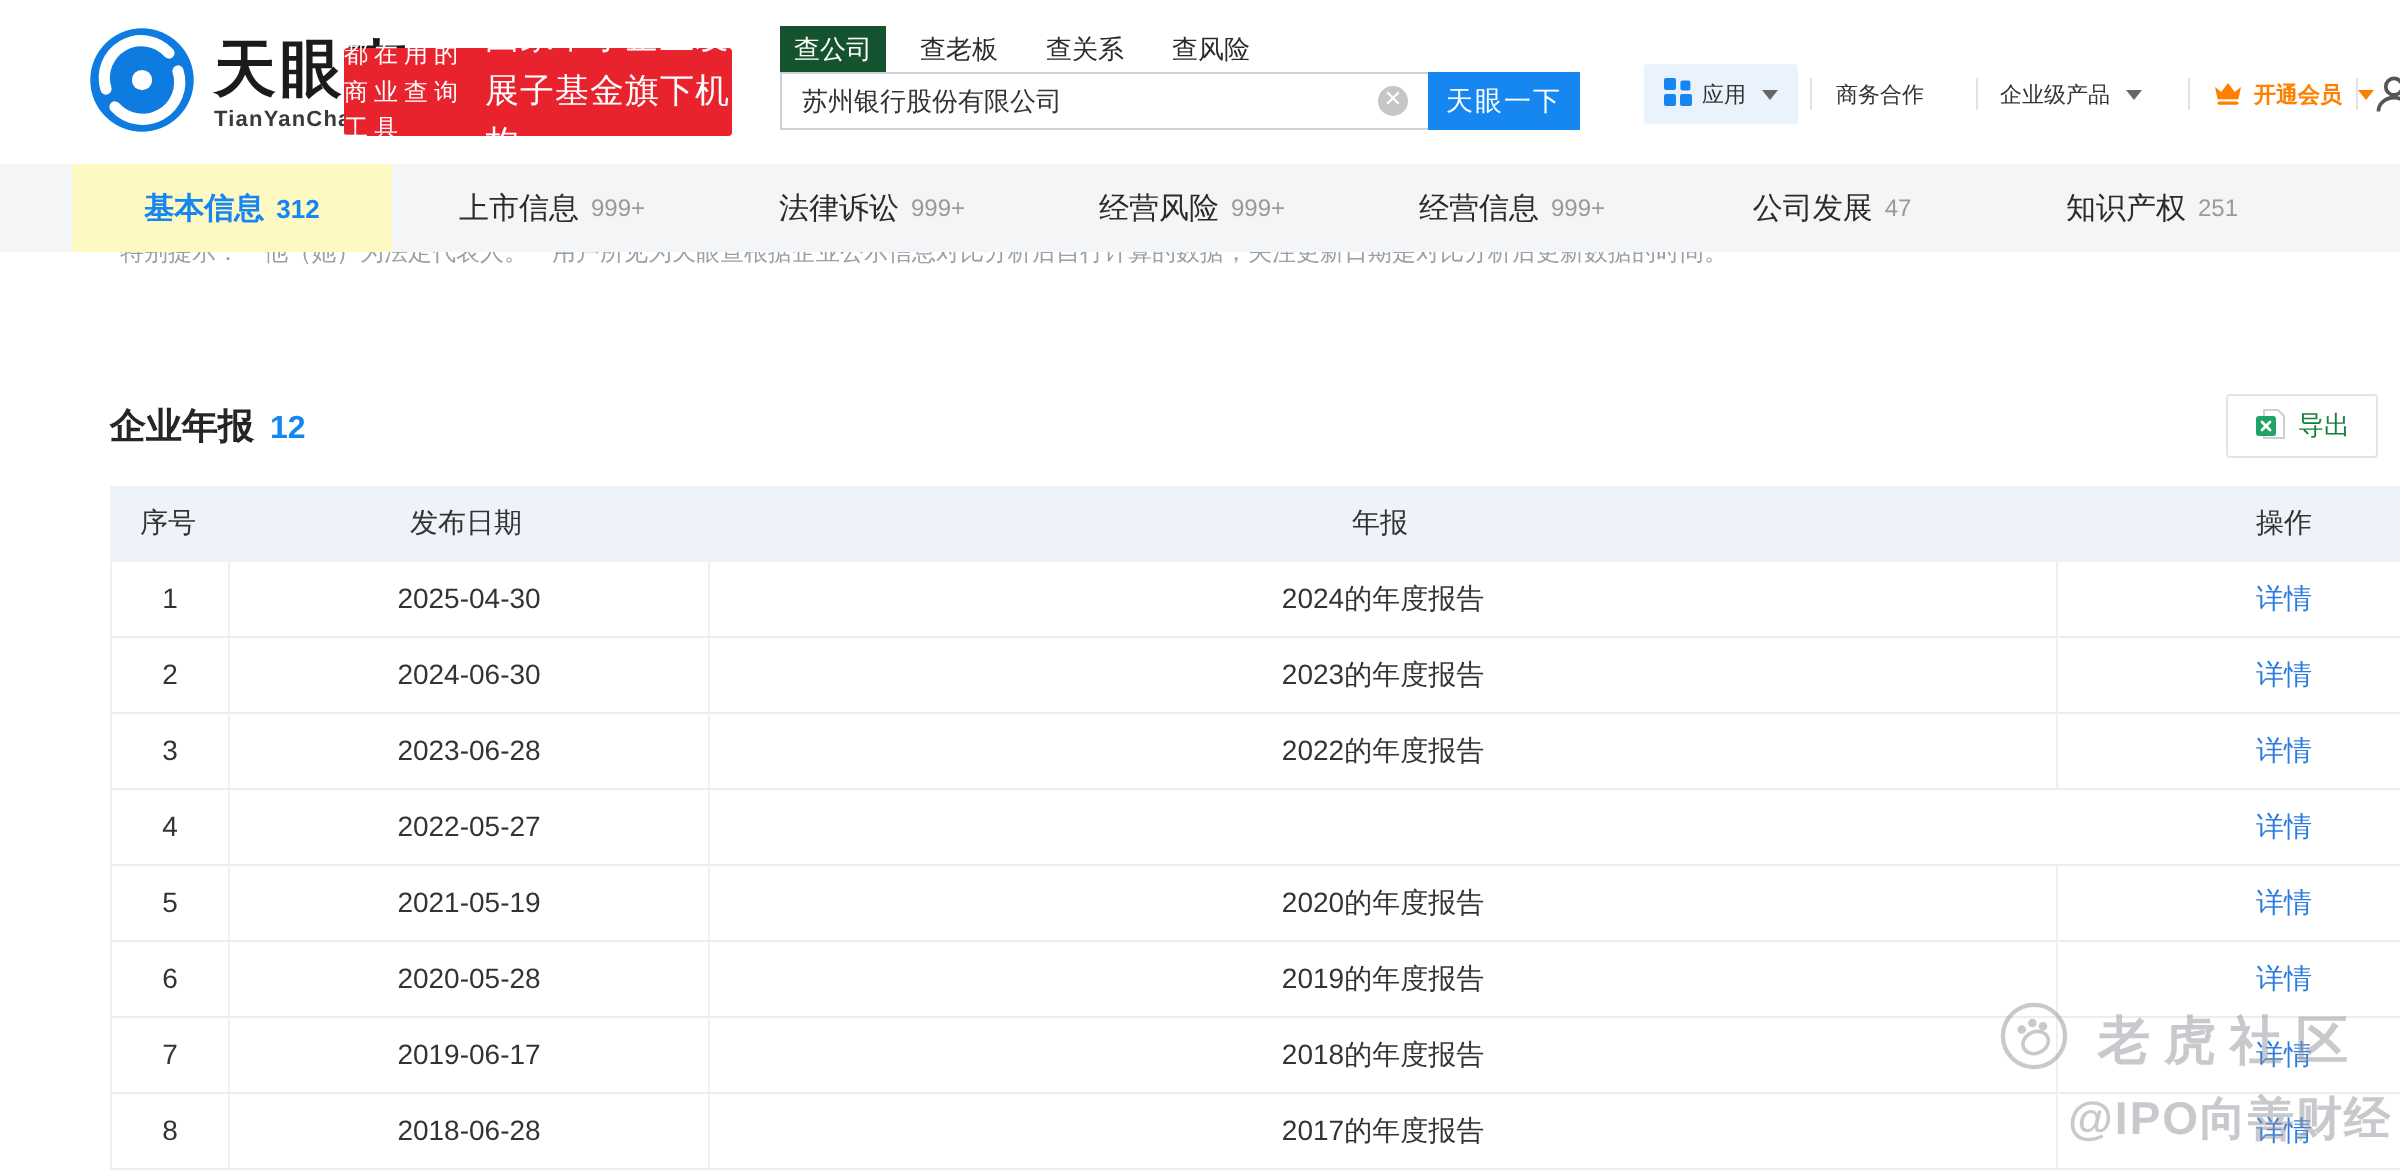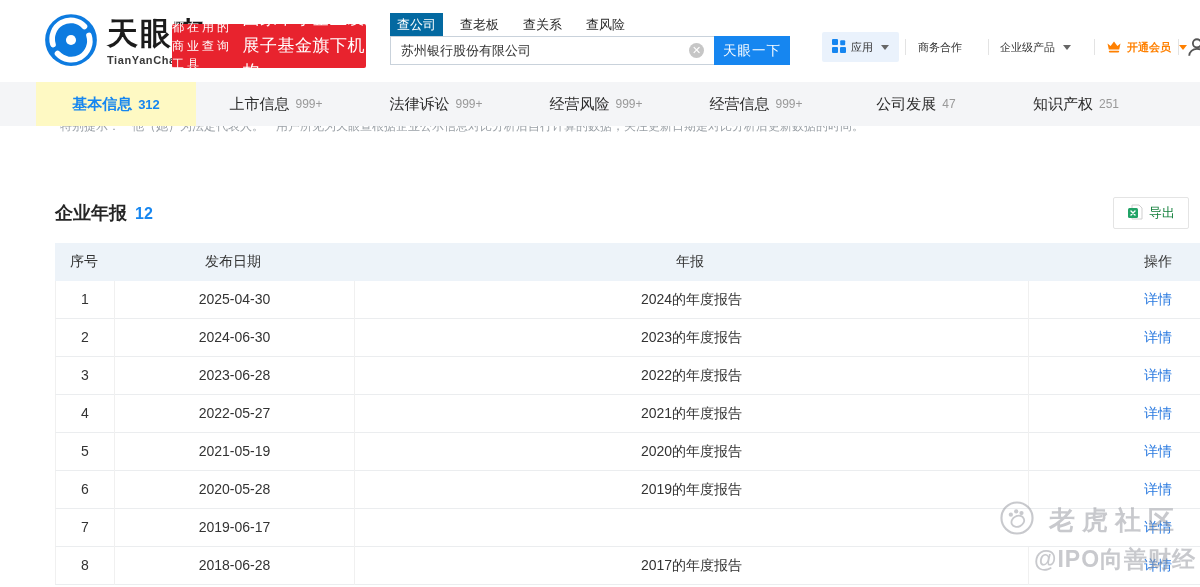--- a/index.html
+++ b/index.html
@@ -18,21 +18,21 @@
   .logo-txt .cn { font-size:31px; font-weight:bold; color:#1b1b1b; letter-spacing:2px; line-height:1.05; }
   .logo-txt .en { font-size:11px; font-weight:bold; color:#3a3a3a; letter-spacing:.6px; margin-top:3px; }
   .banner { position:absolute; left:172px; top:24px; width:194px; height:44px; background:#e8232e;
             border-radius:2px; color:#fff; display:flex; flex-direction:row; justify-content:center;
             align-items:center; line-height:1.55; }
   .banner .l1 { font-size:12px; letter-spacing:3px; }
   .banner .l2 { font-size:17px; letter-spacing:.5px; }
   .search { position:absolute; left:390px; top:14px; width:400px; }
   .s-tabs { display:flex; align-items:center; height:22px; }
   .s-tab { font-size:13px; color:#2b2b2b; padding:3px 7px; cursor:pointer; }
-  .s-tab.active { background:#0369a1; color:#fff; }
+  .s-tab.active { background:#14532d; color:#fff; }
   .s-tab + .s-tab { margin-left:10px; }
   .s-bar { display:flex; height:29px; }
   .s-input { flex:1; border:1px solid #c9d2db; border-right:none; display:flex; align-items:center;
              padding-left:10px; font-size:13px; color:#333; position:relative; background:#fff; }
   .s-clear { position:absolute; right:10px; width:15px; height:15px; border-radius:50%;
              background:#c6c6c6; color:#fff; font-size:11px; line-height:14px; text-align:center; cursor:pointer; }
   .s-btn { width:76px; background:#1686f0; color:#fff; font-size:13.5px; display:flex; align-items:center;
            justify-content:center; letter-spacing:1px; cursor:pointer; border:none; }
   .hmenu { position:absolute; top:32px; left:0; width:1200px; height:30px; font-size:11px; }
   .hm { position:absolute; top:0; height:30px; display:flex; align-items:center; gap:5px; color:#333; cursor:pointer; white-space:nowrap; }
@@ -65,21 +65,21 @@
                 border:1px solid #e4e4e4; border-radius:2px; display:flex; align-items:center;
                 justify-content:center; gap:6px; font-size:13px; color:#15803d; cursor:pointer; }
   
   .table { position:absolute; left:55px; top:243px; width:1145px; }
   .thead { display:flex; height:38px; background:#edf3f9; align-items:center; font-size:14px; color:#333; }
   .trow  { display:flex; height:38px; background:#fff; align-items:center; font-size:14px; color:#333;
            border-bottom:1px solid #ebedef; border-left:1px solid #f0f0f0; }
   .c1 { width:58px; text-align:center; }
   .c2 { width:240px; text-align:center; }
   .c3 { width:674px; text-align:center; }
-  .c4 { flex:1; text-align:right; padding-right:28px; }
+  .c4 { flex:1; text-align:right; padding-right:44px; }
   .trow .c2, .trow .c3, .trow .c4 { border-left:1px solid #f0f0f0; height:38px; line-height:37px; }
   .trow .c1 { height:38px; line-height:37px; }
   .detail-link { color:#2c7be0; text-decoration:none; cursor:pointer; }
   
   .wm { position:absolute; pointer-events:none; color:rgba(145,148,156,.5); z-index:5; }
   .wm1 { left:999px; top:500px; display:flex; align-items:center; gap:14px; }
   .wm1-text { font-size:26px; font-weight:600; letter-spacing:7px; }
   .wm2 { left:1034px; top:544px; font-size:23px; font-weight:600; letter-spacing:1px; }
 </style>
 </head>
@@ -243,38 +243,38 @@
       </div>
       <div class="trow">
         <div class="c1">3</div>
         <div class="c2">2023-06-28</div>
         <div class="c3">2022的年度报告</div>
         <div class="c4"><a class="detail-link">详情</a></div>
       </div>
       <div class="trow">
         <div class="c1">4</div>
         <div class="c2">2022-05-27</div>
-        <div class="c3">2021的年度报告</div>
         <div class="c4"><a class="detail-link">详情</a></div>
       </div>
       <div class="trow">
         <div class="c1">5</div>
         <div class="c2">2021-05-19</div>
         <div class="c3">2020的年度报告</div>
         <div class="c4"><a class="detail-link">详情</a></div>
       </div>
       <div class="trow">
         <div class="c1">6</div>
         <div class="c2">2020-05-28</div>
         <div class="c3">2019的年度报告</div>
         <div class="c4"><a class="detail-link">详情</a></div>
       </div>
       <div class="trow">
         <div class="c1">7</div>
         <div class="c2">2019-06-17</div>
+        <div class="c3">2018的年度报告</div>
         <div class="c4"><a class="detail-link">详情</a></div>
       </div>
       <div class="trow">
         <div class="c1">8</div>
         <div class="c2">2018-06-28</div>
         <div class="c3">2017的年度报告</div>
         <div class="c4"><a class="detail-link">详情</a></div>
       </div>
     </div>
 </div>

